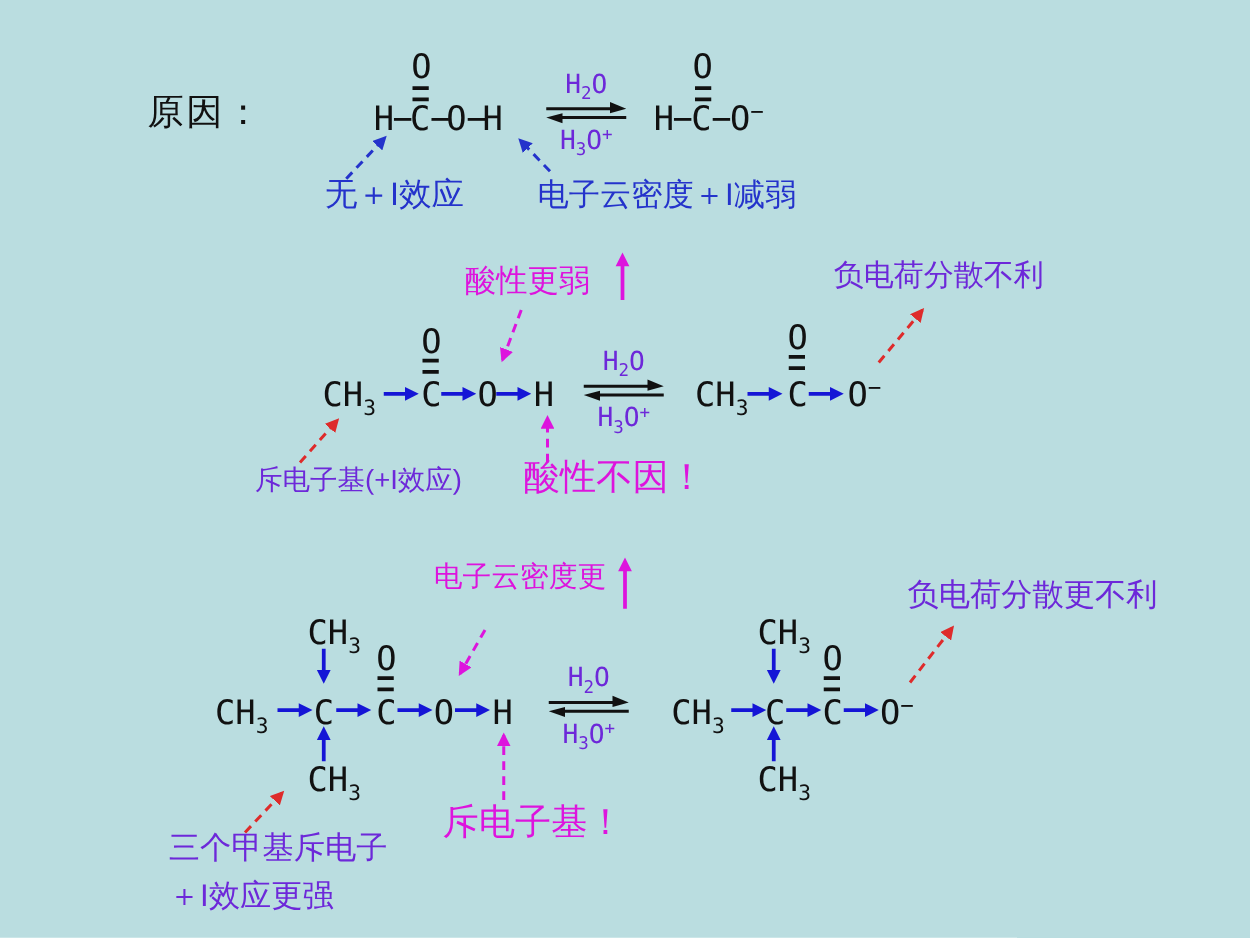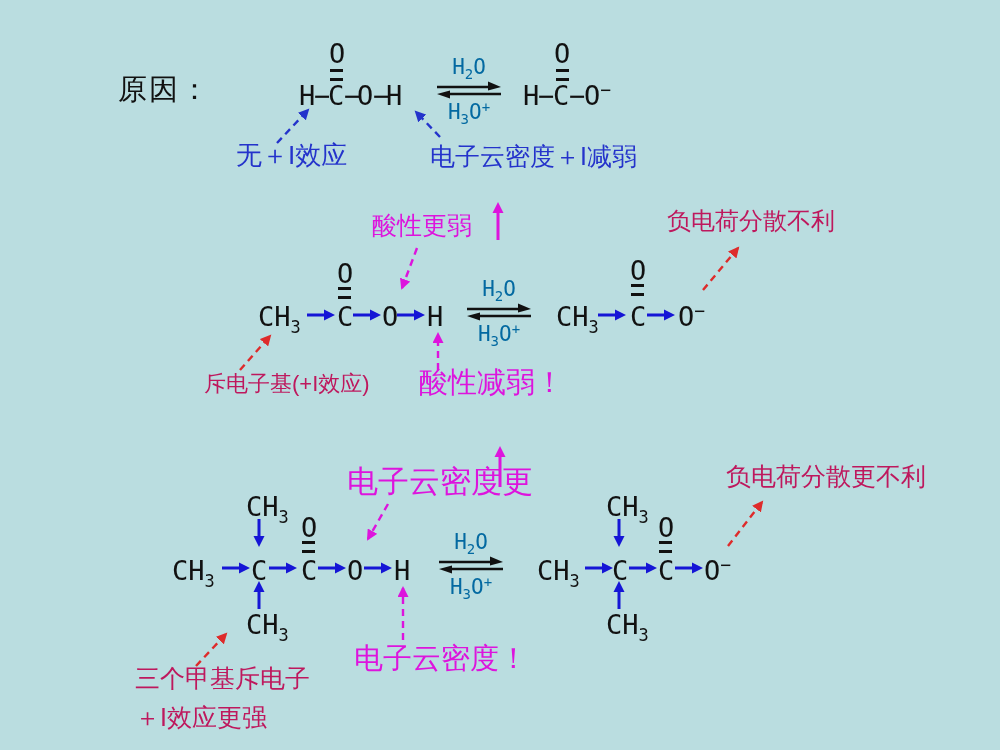--- a/index.html
+++ b/index.html
@@ -16,42 +16,42 @@
   .atom .sub{font-size:17px; position:relative; top:7px;}
   .atom .sup{font-size:18px; position:relative; top:-9px;}
   
   .dbl{
     position:absolute; width:13px; height:6px;
     border-top:3px solid #111111; border-bottom:3px solid #111111;
   }
   
   .eq{position:absolute; display:flex; flex-direction:column; align-items:center; gap:3px;}
   .eqtext{
-    font:21px "DejaVu Sans Mono", monospace; color:#0369a1; line-height:1; white-space:nowrap;
+    font:21px "DejaVu Sans Mono", monospace; color:#6d28d9; line-height:1; white-space:nowrap;
   }
   .eqtext .esub{font-size:14px; position:relative; top:5px;}
   .eqtext .esup{font-size:14px; position:relative; top:-7px;}
   .eqarr line{stroke:#111111; stroke-width:2.4;}
   .eqarr path{fill:#111111;}
   
   .harrow, .varrow, .uparrow-m, .darrow{position:absolute;}
   .harrow line, .varrow line{stroke:#1515d6; stroke-width:3;}
   .harrow path, .varrow path{fill:#1515d6;}
   .uparrow-m line{stroke:#dd14dd; stroke-width:3;}
   .uparrow-m path{fill:#dd14dd;}
   
   .darrow line{stroke-width:2.4; stroke-dasharray:7,5; fill:none;}
   .darrow.blue line{stroke:#2433cb;}
   .darrow.magenta line{stroke:#dd14dd;}
   .darrow.red line{stroke:#de2b2b;}
   
   .lbl{position:absolute; line-height:1.15; white-space:nowrap;}
   .lbl.blue{color:#2433cb;}
   .lbl.magenta{color:#dd14dd;}
-  .lbl.red{color:#be185d;}
+  .lbl.red{color:#6d28d9;}
   .t-reason{
     position:absolute; left:118px; top:70px; color:#111111;
     font:29px "Liberation Serif", serif; letter-spacing:2px; white-space:nowrap;
   }
 </style>
 </head>
 <body>
 
 <div class="slide">
 
@@ -105,21 +105,21 @@
       <span class="atom" style="left:569px;top:80px">−</span>
       <span class="atom" style="left:584px;top:80px"><span>O</span><span class="sup">−</span></span>
     </div>
 
     <svg class="darrow blue" style="left:263px;top:98px" width="56" height="52">
       <line x1="14" y1="45" x2="45" y2="12" marker-end="url(#mh-blue)"></line>
     </svg>
     <svg class="darrow blue" style="left:398px;top:100px" width="52" height="48">
       <line x1="42" y1="37" x2="18" y2="12" marker-end="url(#mh-blue)"></line>
     </svg>
-    <span class="lbl blue" style="left:236px;top:141px;font-size:26px">无＋I效应</span>
+    <span class="lbl blue" style="left:260px;top:141px;font-size:26px">无＋I效应</span>
     <span class="lbl blue" style="left:430px;top:142px;font-size:25px">电子云密度＋I减弱</span>
   </div>
 
   <div>
 
     <div>
       <span class="atom" style="left:258px;top:301px"><span>CH</span><span class="sub">3</span></span>
       <svg class="harrow" style="left:306px;top:308px" width="30" height="14" viewBox="0 0 30 14">
           <line x1="1" y1="7" x2="19" y2="7"></line>
           <path d="M18,1.5 L29,7 L18,12.5 z"></path>
@@ -170,21 +170,21 @@
     <svg class="uparrow-m" style="left:490px;top:200px" width="16" height="42" viewBox="0 0 16 42">
         <line x1="8" y1="40" x2="8" y2="12"></line>
         <path d="M2.5,13 L8,2 L13.5,13 z"></path>
       </svg>
     <svg class="darrow magenta" style="left:388px;top:240px" width="40" height="62">
       <line x1="29" y1="8" x2="14" y2="48" marker-end="url(#mh-magenta)"></line>
     </svg>
     <svg class="darrow magenta" style="left:430px;top:324px" width="16" height="50">
       <line x1="8" y1="46" x2="8" y2="10" marker-end="url(#mh-magenta)"></line>
     </svg>
-    <span class="lbl magenta" style="left:419px;top:366px;font-size:29px">酸性减弱！</span>
+    <span class="lbl magenta" style="left:419px;top:366px;font-size:29px">酸性不因！</span>
     <svg class="darrow red" style="left:228px;top:324px" width="54" height="54">
       <line x1="12" y1="46" x2="42" y2="12" marker-end="url(#mh-red)"></line>
     </svg>
     <span class="lbl red" style="left:204px;top:371px;font-size:22px">斥电子基(+I效应)</span>
     <span class="lbl red" style="left:667px;top:207px;font-size:24px">负电荷分散不利</span>
     <svg class="darrow red" style="left:690px;top:236px" width="62" height="62">
       <line x1="13" y1="54" x2="48" y2="12" marker-end="url(#mh-red)"></line>
     </svg>
   </div>
 
@@ -261,32 +261,32 @@
           <path d="M18,1.5 L29,7 L18,12.5 z"></path>
         </svg>
       <span class="atom" style="left:704px;top:555px"><span>O</span><span class="sup">−</span></span>
       <span class="atom" style="left:606px;top:609px"><span>CH</span><span class="sub">3</span></span>
       <svg class="varrow" style="left:612px;top:580px" width="14" height="30" viewBox="0 0 14 30">
           <line x1="7" y1="29" x2="7" y2="11"></line>
           <path d="M1.5,12 L7,1 L12.5,12 z"></path>
         </svg>
     </div>
 
-    <span class="lbl magenta" style="left:347px;top:464px;font-size:31px">电子云密度更</span>
+    <span class="lbl magenta" style="left:347px;top:448px;font-size:23px">电子云密度更</span>
     <svg class="uparrow-m" style="left:492px;top:443px" width="16" height="46" viewBox="0 0 16 46">
         <line x1="8" y1="44" x2="8" y2="13"></line>
         <path d="M2.5,14 L8,3 L13.5,14 z"></path>
       </svg>
     <svg class="darrow magenta" style="left:352px;top:496px" width="44" height="56">
       <line x1="36" y1="8" x2="16" y2="43" marker-end="url(#mh-magenta)"></line>
     </svg>
     <svg class="darrow magenta" style="left:395px;top:578px" width="16" height="66">
       <line x1="8" y1="62" x2="8" y2="10" marker-end="url(#mh-magenta)"></line>
     </svg>
-    <span class="lbl magenta" style="left:354px;top:642px;font-size:29px">电子云密度！</span>
+    <span class="lbl magenta" style="left:354px;top:642px;font-size:29px">斥电子基！</span>
     <span class="lbl red" style="left:726px;top:462px;font-size:25px">负电荷分散更不利</span>
     <svg class="darrow red" style="left:716px;top:488px" width="62" height="64">
       <line x1="12" y1="58" x2="46" y2="14" marker-end="url(#mh-red)"></line>
     </svg>
     <svg class="darrow red" style="left:184px;top:620px" width="54" height="54">
       <line x1="12" y1="46" x2="42" y2="14" marker-end="url(#mh-red)"></line>
     </svg>
     <span class="lbl red" style="left:135px;top:664px;font-size:25px">三个甲基斥电子</span>
     <span class="lbl red" style="left:135px;top:703px;font-size:25px">＋I效应更强</span>
   </div>

